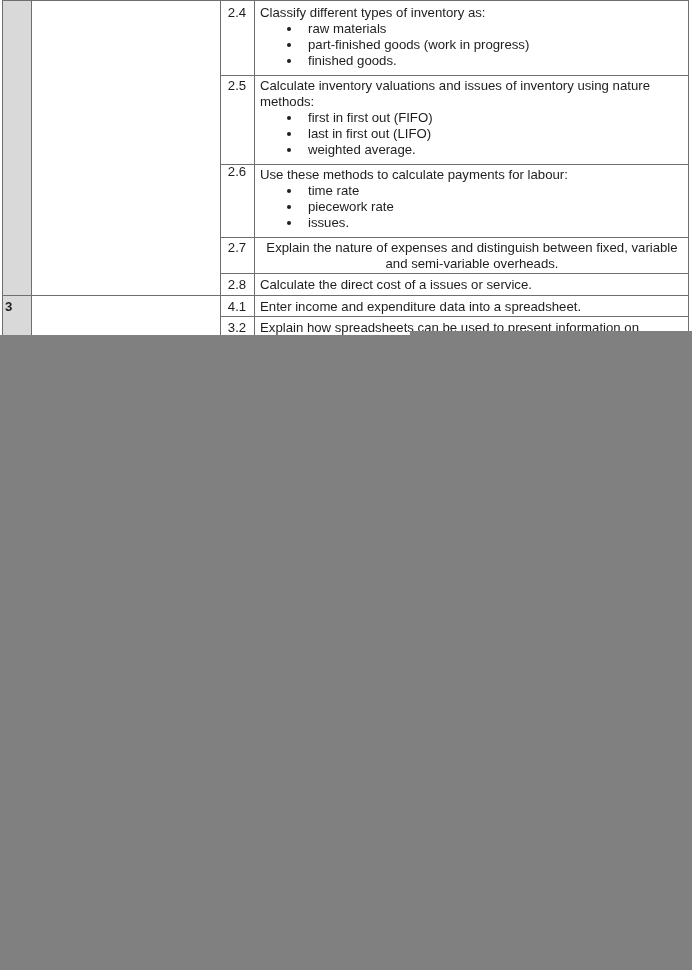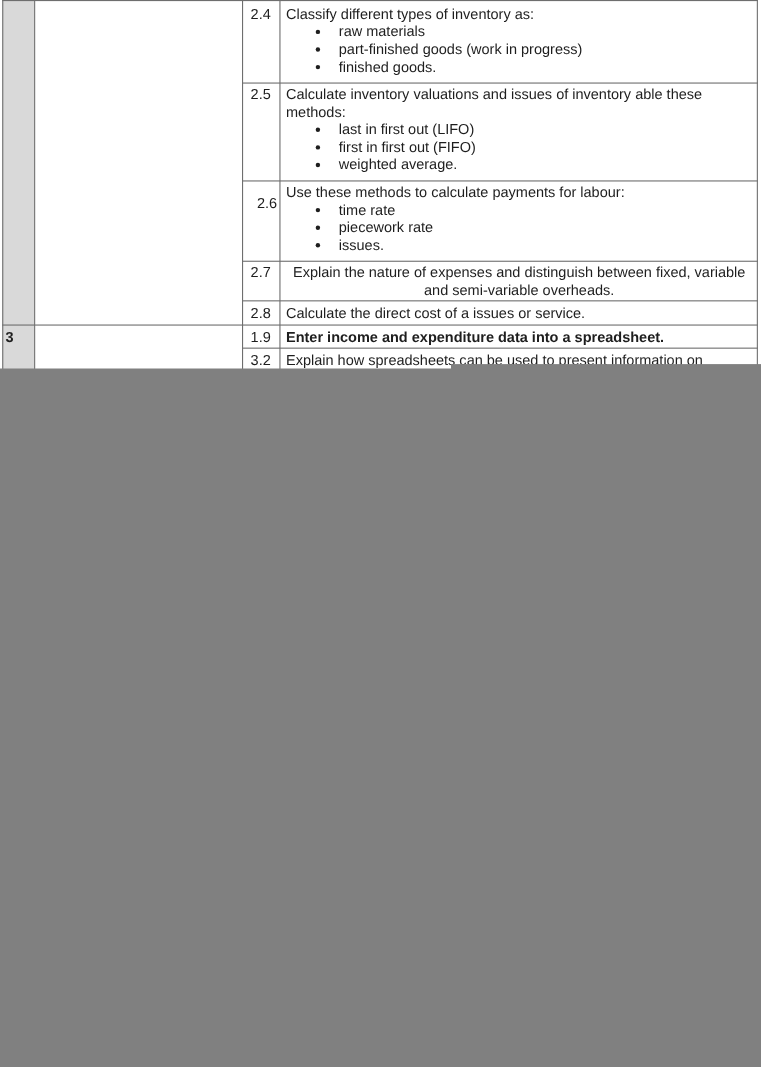--- a/index.html
+++ b/index.html
@@ -132,30 +132,30 @@
     <div>Classify different types of inventory as:</div>
     <ul>
       <li>raw materials</li>
       <li>part-finished goods (work in progress)</li>
       <li>finished goods.</li>
     </ul>
   </div>
 
   <div class="ac-num" style="top:78px;">2.5</div>
   <div class="ac-body" style="top:78px;">
-    <div>Calculate inventory valuations and issues of inventory able these</div>
+    <div>Calculate inventory valuations and issues of inventory using nature</div>
     <div>methods:</div>
     <ul>
+      <li>first in first out (FIFO)</li>
       <li>last in first out (LIFO)</li>
-      <li>first in first out (FIFO)</li>
       <li>weighted average.</li>
     </ul>
   </div>
 
-  <div class="ac-num" style="top:177px;text-align:right;">2.6</div>
+  <div class="ac-num" style="top:164px;">2.6</div>
   <div class="ac-body" style="top:167px;">
     <div>Use these methods to calculate payments for labour:</div>
     <ul>
       <li>time rate</li>
       <li>piecework rate</li>
       <li>issues.</li>
     </ul>
   </div>
 
   <div class="ac-num" style="top:240px;">2.7</div>
@@ -164,22 +164,22 @@
     <div>and semi-variable overheads.</div>
   </div>
 
   <div class="ac-num" style="top:277px;">2.8</div>
   <div class="ac-body" style="top:277px;">
     <div>Calculate the direct cost of a issues or service.</div>
   </div>
 
   <div class="lo-number">3</div>
 
-  <div class="ac-num" style="top:299px;">1.9</div>
-  <div class="ac-body" style="top:299px;font-weight:bold;">
+  <div class="ac-num" style="top:299px;">4.1</div>
+  <div class="ac-body" style="top:299px;">
     <div>Enter income and expenditure data into a spreadsheet.</div>
   </div>
 
   <div class="ac-num" style="top:320px;">3.2</div>
   <div class="ac-body" style="top:320px;">
     <div>Explain how spreadsheets can be used to present information on</div>
     <div>income and expenditu</div>
   </div>
 
   <div class="overlay-notch"></div>

